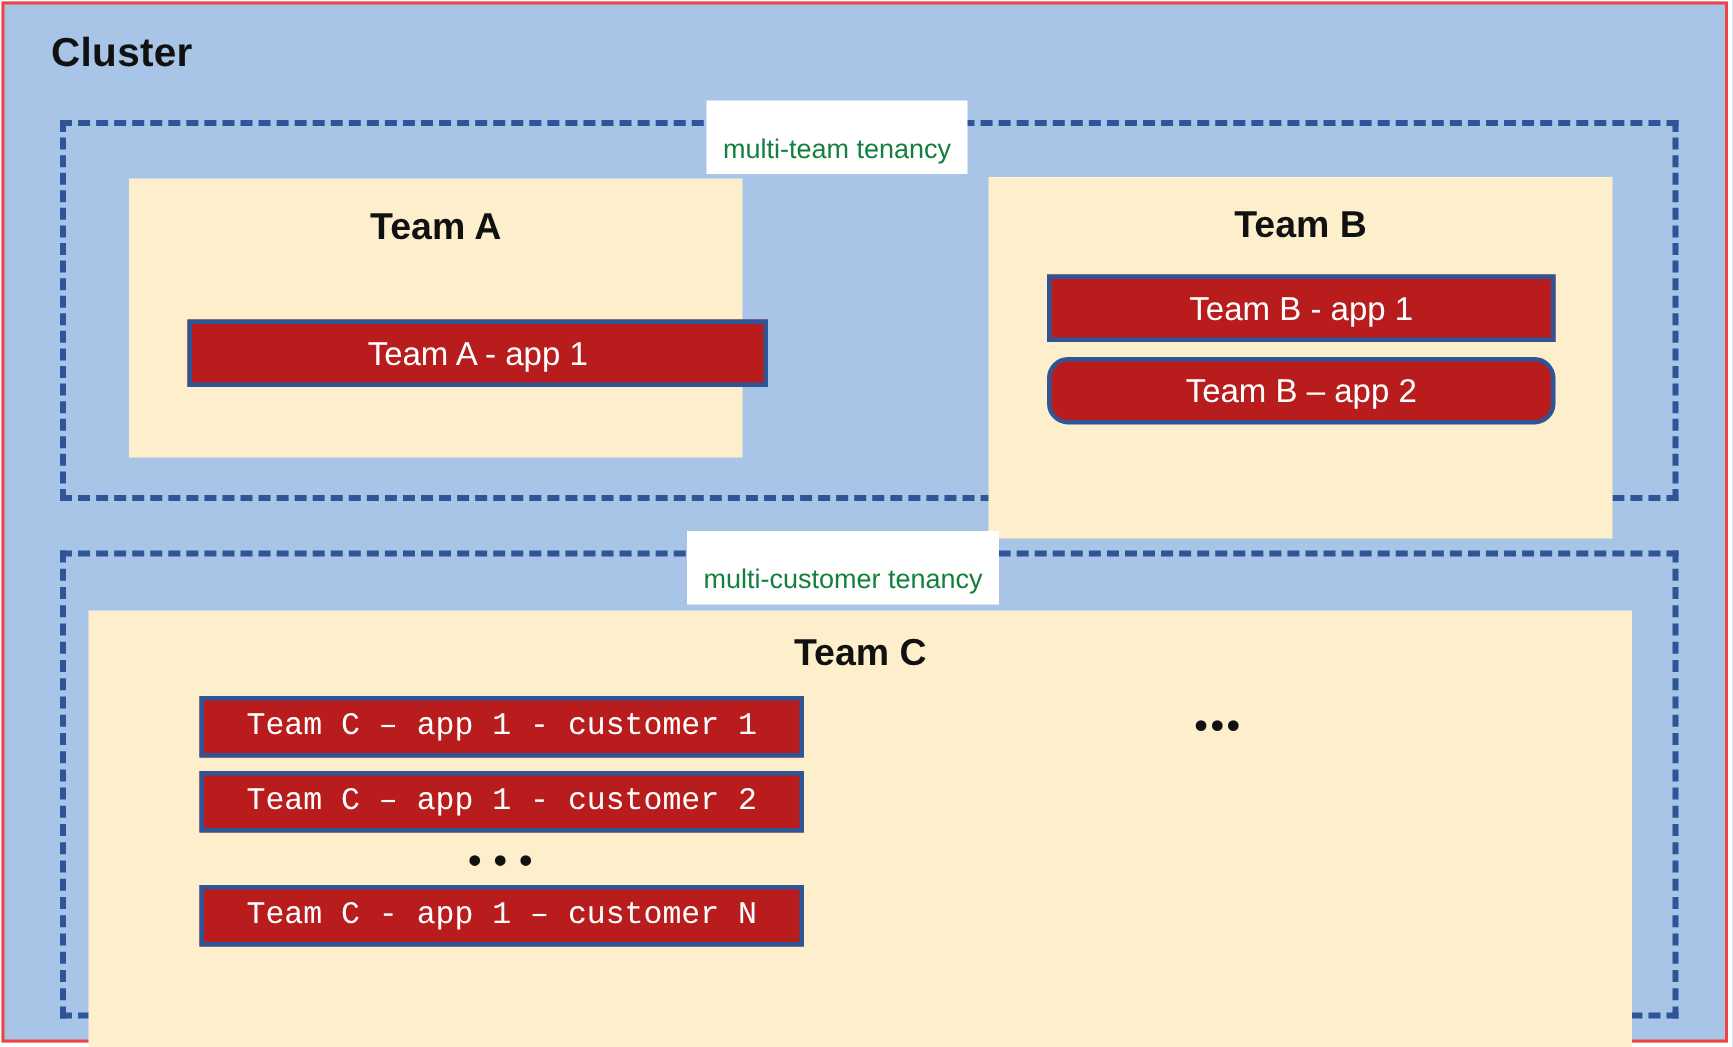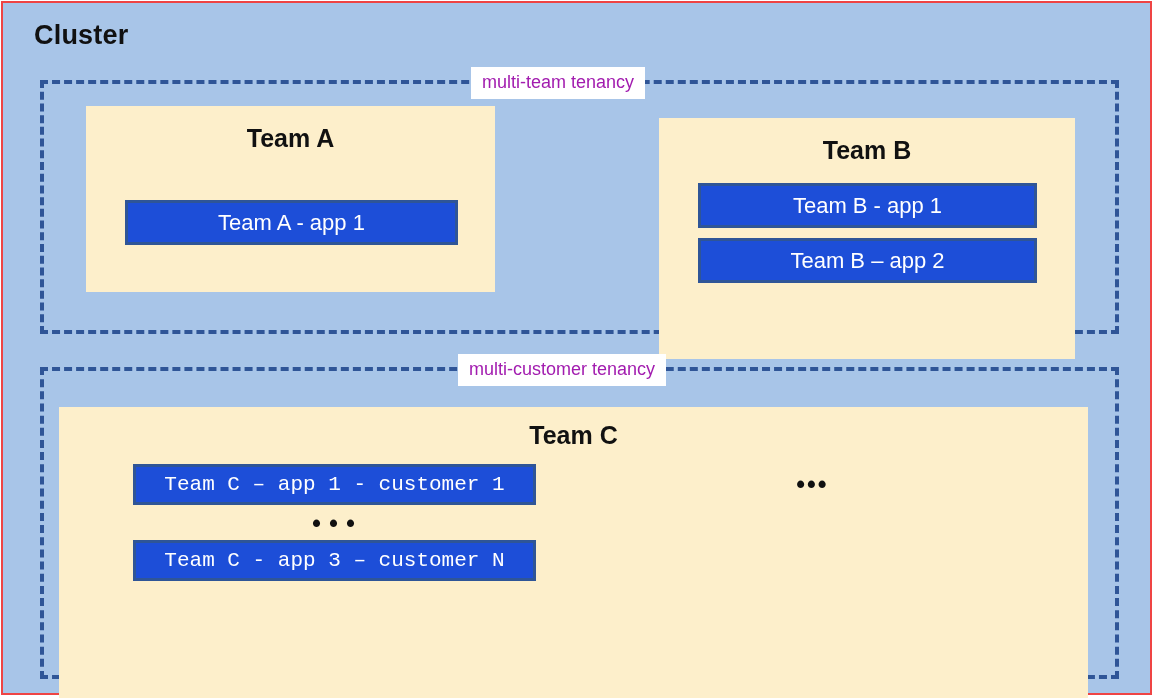--- a/index.html
+++ b/index.html
@@ -52,44 +52,44 @@
   #multi-customer-region {
     left: 37px;
     top: 364px;
     width: 1079px;
     height: 312px;
   }
 
   .tenancy-label {
     position: absolute;
     background: #ffffff;
-    color: #a21caf;
+    color: #15803d;
     font-size: 18px;
     line-height: 1;
-    padding: 6px 11px 8px 11px;
+    padding: 23px 11px 8px 11px;
     white-space: nowrap;
   }
   #multi-team-label {
     left: 468px;
     top: 64px;
   }
   #multi-customer-label {
     left: 455px;
     top: 351px;
   }
 
   
   .team-box {
     position: absolute;
     background: #FDEFCB;
     box-sizing: border-box;
   }
   #team-a-box {
     left: 83px;
-    top: 103px;
+    top: 116px;
     width: 409px;
     height: 186px;
   }
   #team-b-box {
     left: 656px;
     top: 115px;
     width: 416px;
     height: 241px;
   }
   #team-c-box {
@@ -105,50 +105,50 @@
     font-weight: bold;
     color: #111111;
     line-height: 1;
   }
   #team-a-title { margin-top: 20px; }
   #team-b-title { margin-top: 20px; }
   #team-c-title { margin-top: 16px; }
 
   
   .app-box {
-    background: #1d4ed8;
+    background: #b91c1c;
     border: 3px solid #2F5597;
     box-sizing: border-box;
     color: #ffffff;
     font-size: 22px;
     line-height: 1;
     display: flex;
     align-items: center;
     justify-content: center;
     white-space: nowrap;
   }
 
   
   #team-a-apps {
     position: absolute;
     left: 39px;
     top: 94px;
-    width: 333px;
+    width: 387px;
   }
   #team-a-apps .app-box { height: 45px; }
 
   
   #team-b-apps {
     position: absolute;
     left: 39px;
     top: 65px;
     width: 339px;
   }
   #team-b-apps .app-box { height: 45px; }
-  #team-b-apps .app-box + .app-box { margin-top: 10px; }
+  #team-b-apps .app-box + .app-box { margin-top: 10px; border-radius: 14px; }
 
   
   .teamc-col {
     position: absolute;
     top: 57px;
     width: 403px;
   }
   #teamc-col-1 { left: 74px; font-family: Liberation Mono, monospace; }
   #teamc-col-2 { left: 552px; }
   .teamc-col .app-box { height: 41px; font-size: 21px; }
@@ -192,22 +192,23 @@
   </div>
 
   <div id="multi-customer-region" class="tenancy-region"></div>
   <div id="multi-customer-label" class="tenancy-label">multi-customer tenancy</div>
 
   <div id="team-c-box" class="team-box">
     <div id="team-c-title" class="team-title">Team C</div>
 
     <div id="teamc-col-1" class="teamc-col">
       <div class="app-box">Team C – app 1 - customer 1</div>
+      <div class="app-box">Team C – app 1 - customer 2</div>
       <div class="ellipsis">•••</div>
-      <div class="app-box">Team C - app 3 – customer N</div>
+      <div class="app-box">Team C - app 1 – customer N</div>
     </div>
 
     <div id="teamc-col-2" class="teamc-col">
       <div class="ellipsis">•••</div>
     </div>
   </div>
 
 </div>
 
 </body></html>

